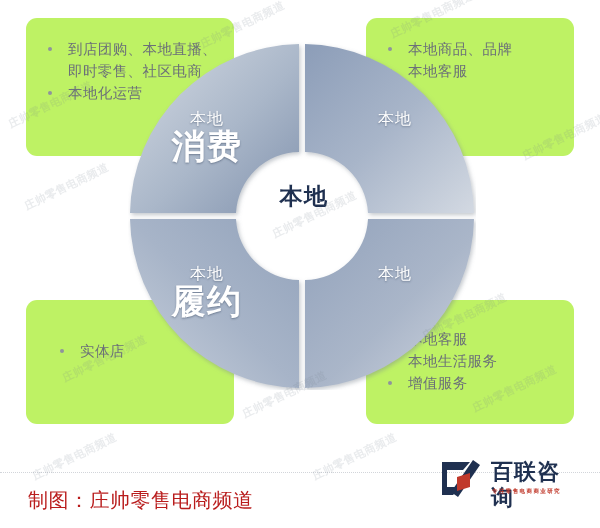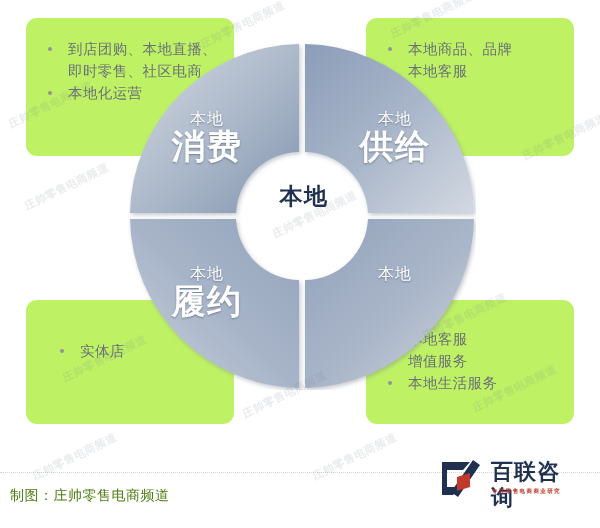--- a/index.html
+++ b/index.html
@@ -76,22 +76,22 @@
   #card-fulfillment ul{padding:40px 10px 0 24px;}
   #card-service{left:366px;top:300px;width:208px;height:124px;}
   #card-service ul{padding:28px 10px 0 12px;}
 
   
   .divider{
     position:absolute;left:0;top:472px;width:600px;height:0;z-index:3;
     border-top:1px dotted #d2d5da;
   }
   .credit{
-    position:absolute;left:10px;top:487px;z-index:6;
-    color:#4d7c0f;font-size:14px;letter-spacing:0.5px;
+    position:absolute;left:28px;top:487px;z-index:6;
+    color:#b91c1c;font-size:20px;letter-spacing:0.5px;
   }
 
   .logo{position:absolute;left:439px;top:455px;width:140px;height:48px;z-index:6;}
   .logo-mark{position:absolute;left:0;top:2px;width:44px;height:42px;}
   .logo-text{
     position:absolute;left:52px;top:4px;
     color:#1f3050;font-size:22px;font-weight:700;letter-spacing:1px;
     line-height:26px;
   }
   .logo-sub{
@@ -122,22 +122,22 @@
 
   <div class="card" id="card-fulfillment">
     <ul>
       <li>实体店</li>
     </ul>
   </div>
 
   <div class="card" id="card-service">
     <ul>
       <li>本地客服</li>
+      <li>本地生活服务</li>
       <li>增值服务</li>
-      <li>本地生活服务</li>
     </ul>
   </div>
 
   <div class="donut-wrap">
     <svg width="348" height="348" viewBox="0 0 348 348" aria-hidden="true">
       <defs>
         <linearGradient id="gTL" x1="0" y1="0" x2="1" y2="1">
           <stop offset="0%" stop-color="#d4dae3"></stop>
           <stop offset="55%" stop-color="#aab7c9"></stop>
           <stop offset="100%" stop-color="#8293ae"></stop>
@@ -175,21 +175,20 @@
     </svg>
   </div>
 
   <div class="seg-label" style="left:152px;top:110px;width:110px;">
     <span class="sm">本地</span>
     <span class="lg">消费</span>
   </div>
 
   <div class="seg-label" style="left:340px;top:110px;width:110px;">
     <span class="sm">本地</span>
-    <span class="lg">供给</span>
   </div>
 
   <div class="seg-label" style="left:152px;top:265px;width:110px;">
     <span class="sm">本地</span>
     <span class="lg">履约</span>
   </div>
 
   <div class="seg-label" style="left:340px;top:265px;width:110px;">
     <span class="sm">本地</span>
   </div>

